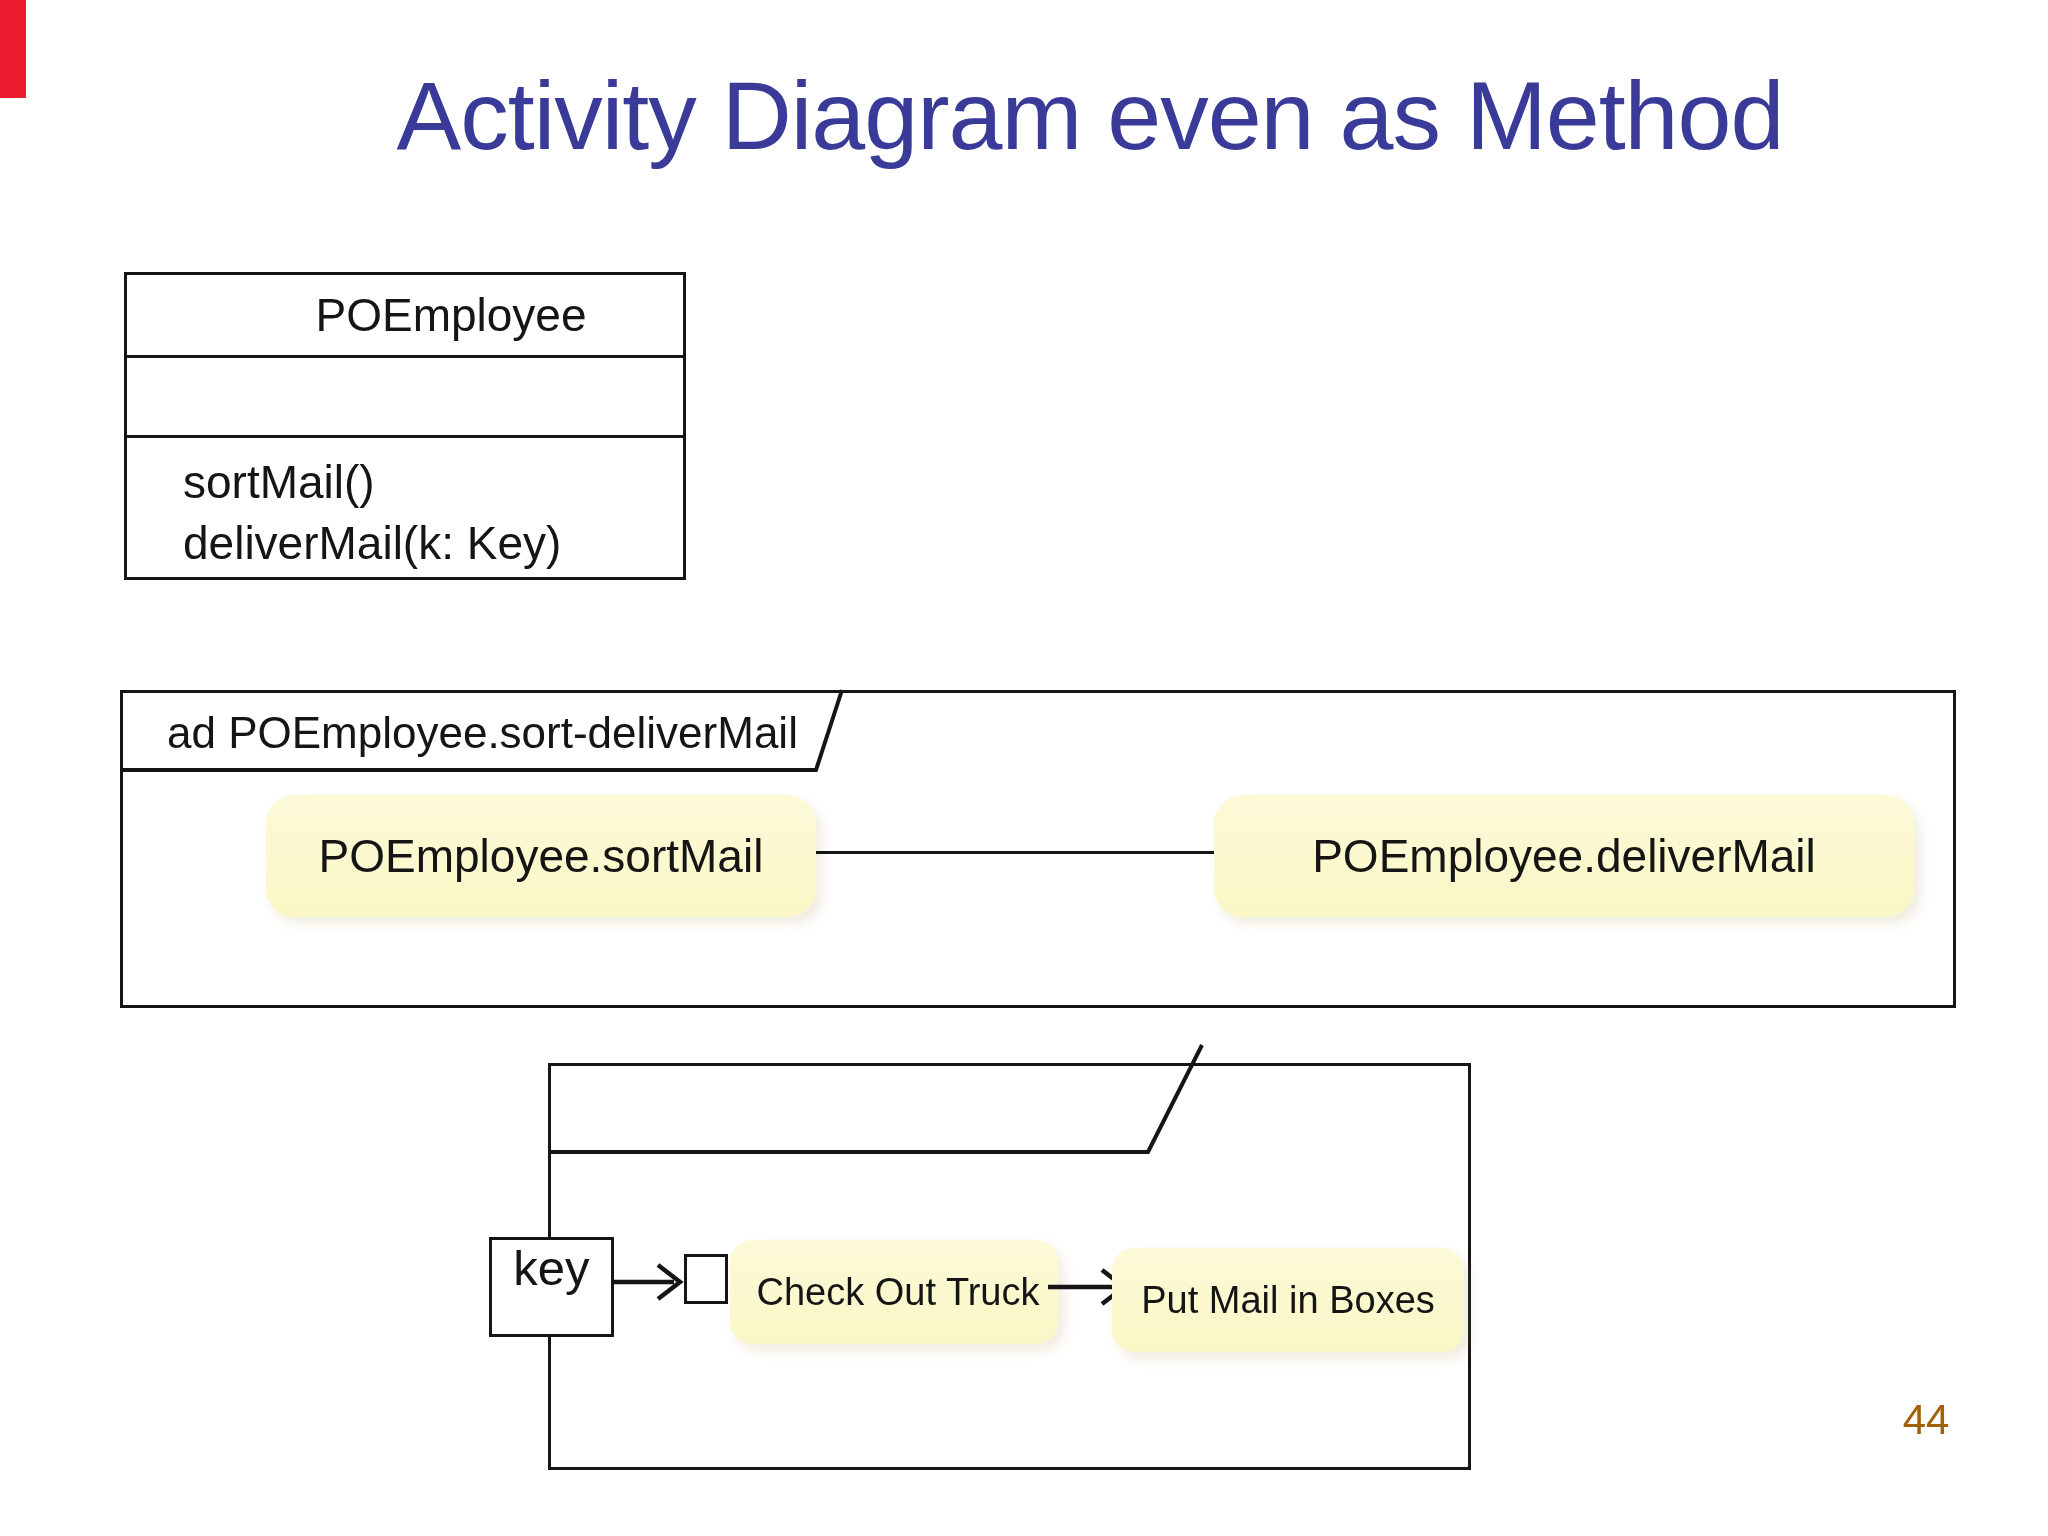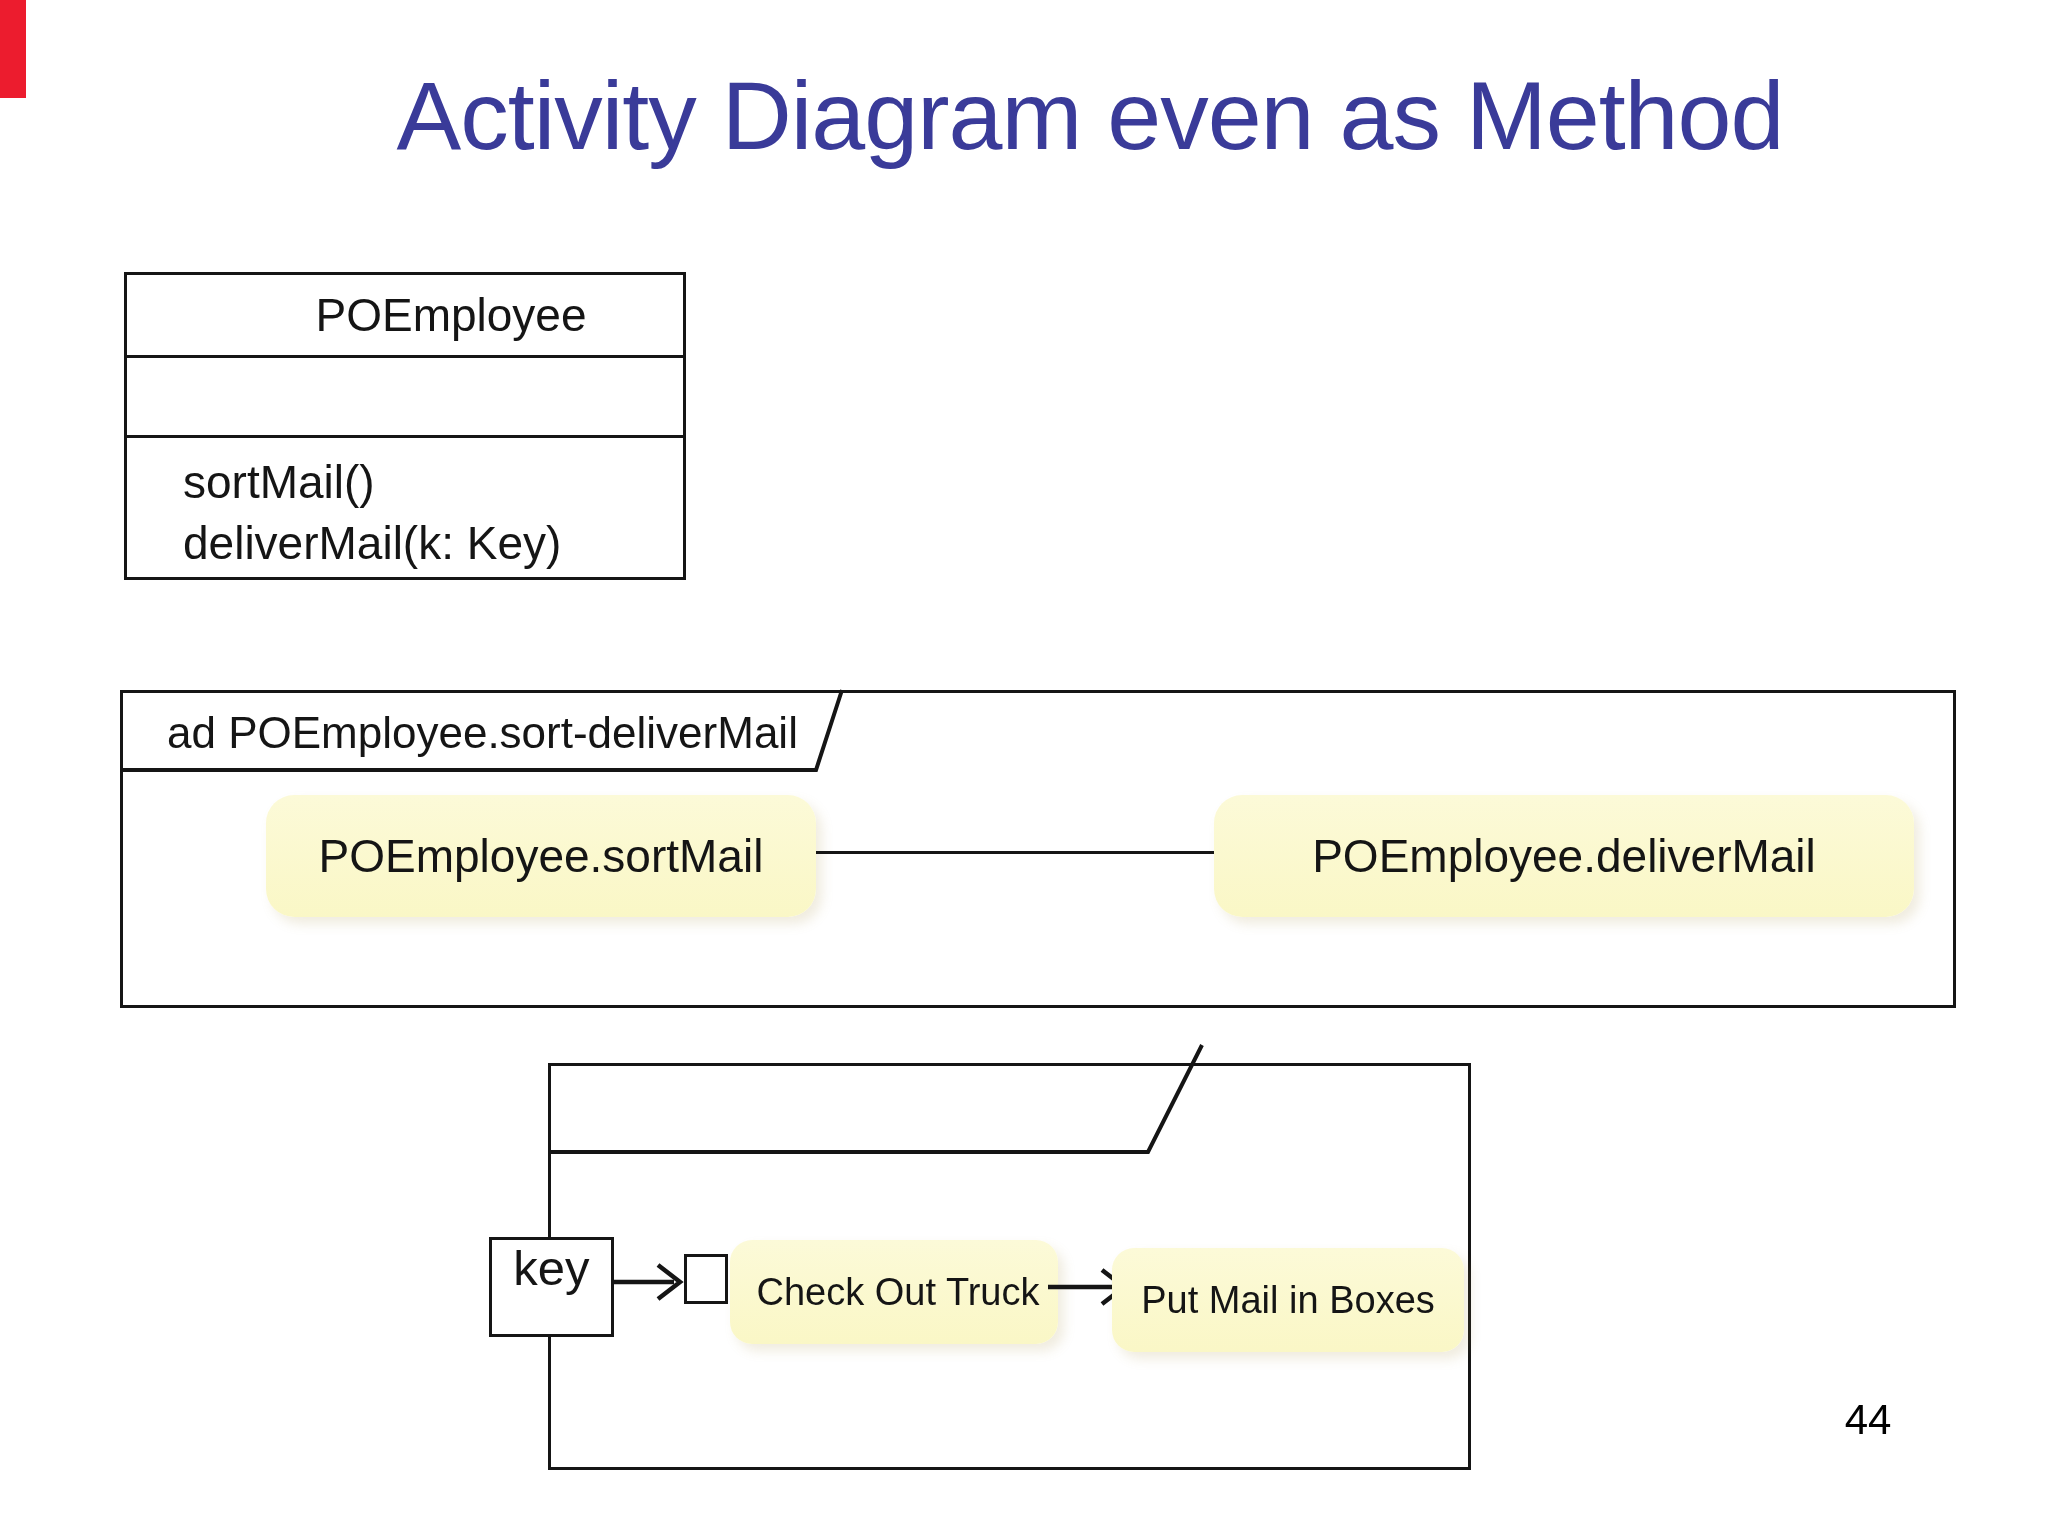--- a/index.html
+++ b/index.html
@@ -63,21 +63,21 @@
     left:489px;top:1237px;width:125px;height:100px;background:#ffffff;
     border:3px solid #151515;box-sizing:border-box;z-index:5;
     display:flex;align-items:flex-start;justify-content:center;font-size:49px;
   }
   .pin-square{left:684px;top:1254px;width:44px;height:50px;background:#ffffff;
     border:3px solid #151515;box-sizing:border-box;}
 
   .arrow-svg{position:absolute;overflow:visible;}
   .arrow-svg line,.arrow-svg polyline{stroke:#151515;stroke-width:4.5;fill:none;}
 
-  .page-number{left:1808px;top:1396px;width:120px;text-align:center;font-size:42px;color:#000000;}
+  .page-number{left:1866px;top:1396px;width:120px;text-align:center;font-size:42px;color:#a16207;}
 </style>
 </head>
 <body>
 
 <div class="abs red-bar"></div>
 
 <div class="abs slide-title">Activity Diagram even as Method</div>
 
 <div class="abs class-box">
   <div class="class-name-row">

